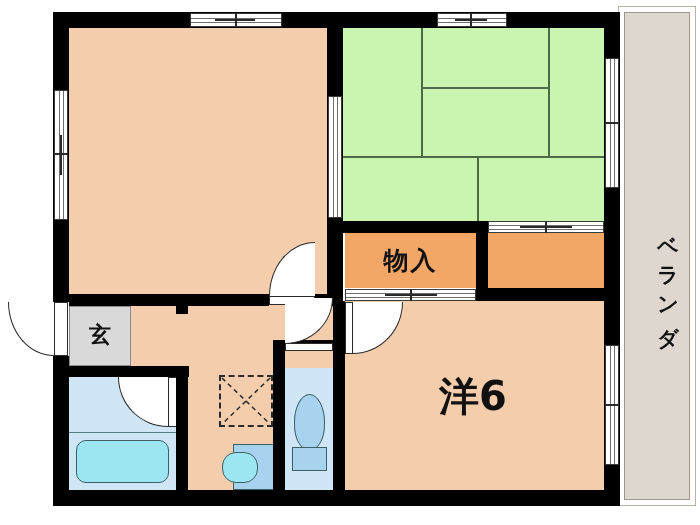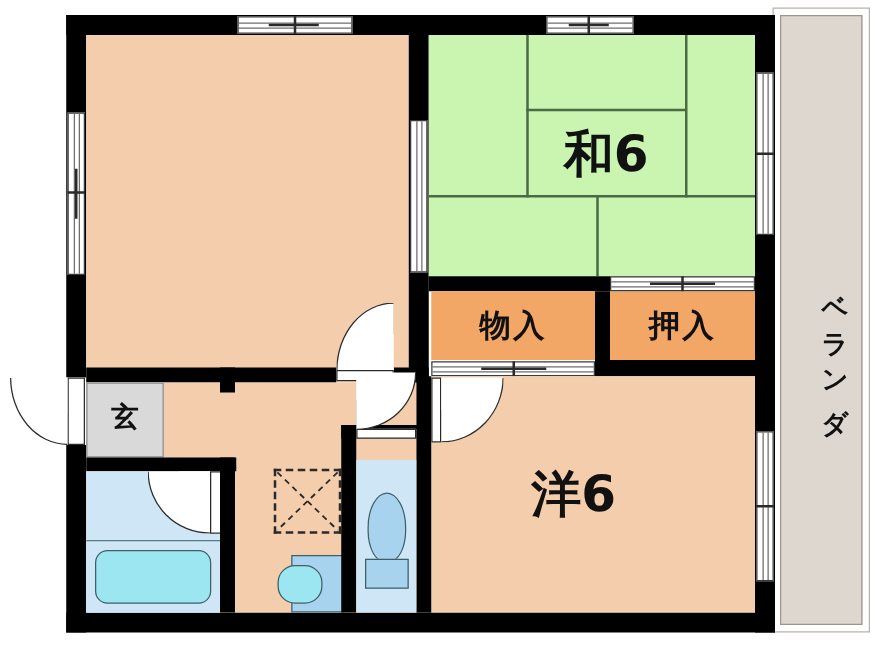--- a/index.html
+++ b/index.html
@@ -138,51 +138,49 @@
 
   <div class="abs win win-v" style="left:328px; top:96px; width:14px; height:122px;"></div>
 
   <div class="abs fill-tatami" style="left:343px; top:28px; width:261px; height:193px;"></div>
 
   <div class="abs hairline" style="left:421px; top:28px; width:2px; height:130px;"></div>
   <div class="abs hairline" style="left:421px; top:87px; width:127px; height:2px;"></div>
   <div class="abs hairline" style="left:548px; top:28px; width:2px; height:130px;"></div>
   <div class="abs hairline" style="left:343px; top:156px; width:261px; height:2px;"></div>
   <div class="abs hairline" style="left:477px; top:156px; width:2px; height:65px;"></div>
-  <div class="abs label lbl-wa" style="left:400px; top:100px; width:170px; height:48px;">和6</div>
 
   <div class="abs win win-h" style="left:437px; top:13px; width:70px; height:14px;"></div>
   <div class="abs win-mark" style="left:470px; top:13px; width:2px; height:14px;"></div>
   <div class="abs win-mark" style="left:455px; top:19px; width:32px; height:2px;"></div>
 
   <div class="abs win win-v" style="left:605px; top:58px; width:14px; height:130px;"></div>
   <div class="abs win-mark" style="left:605px; top:122px; width:14px; height:2px;"></div>
 
   <div class="abs wall" style="left:343px; top:221px; width:261px; height:12px;"></div>
 
   <div class="abs fill-closet" style="left:345px; top:233px; width:131px; height:55px;"></div>
   <div class="abs label lbl-store" style="left:345px; top:244px; width:131px; height:32px;">物入</div>
 
   <div class="abs win win-h" style="left:345px; top:289px; width:131px; height:12px;"></div>
   <div class="abs win-mark" style="left:410px; top:289px; width:2px; height:12px;"></div>
   <div class="abs win-mark" style="left:385px; top:294px; width:52px; height:2px;"></div>
 
   <div class="abs wall" style="left:476px; top:233px; width:12px; height:68px;"></div>
 
   <div class="abs fill-closet" style="left:488px; top:233px; width:116px; height:55px;"></div>
-  <div class="abs label lbl-store" style="left:488px; top:244px; width:116px; height:32px;">押入</div>
 
   <div class="abs win win-h" style="left:488px; top:221px; width:116px; height:12px;"></div>
   <div class="abs win-mark" style="left:545px; top:221px; width:2px; height:12px;"></div>
   <div class="abs win-mark" style="left:520px; top:226px; width:52px; height:2px;"></div>
 
   <div class="abs wall" style="left:488px; top:288px; width:116px; height:13px;"></div>
 
   <div class="abs fill-ldk" style="left:345px; top:301px; width:259px; height:189px;"></div>
-  <div class="abs label lbl-yo" style="left:374px; top:372px; width:170px; height:48px;">洋6</div>
+  <div class="abs label lbl-yo" style="left:388px; top:372px; width:170px; height:48px;">洋6</div>
 
   <div class="abs win win-v" style="left:605px; top:345px; width:14px; height:120px;"></div>
   <div class="abs win-mark" style="left:605px; top:404px; width:14px; height:2px;"></div>
 
   <div class="abs wall" style="left:333px; top:301px; width:12px; height:189px;"></div>
 
   <div class="abs door-leaf" style="left:345px; top:302px; width:8px; height:52px;"></div>
   <div class="abs swing swing-br" style="left:353px; top:302px; width:50px; height:52px;"></div>
 
   <div class="abs wall" style="left:69px; top:294px; width:200px; height:12px;"></div>

